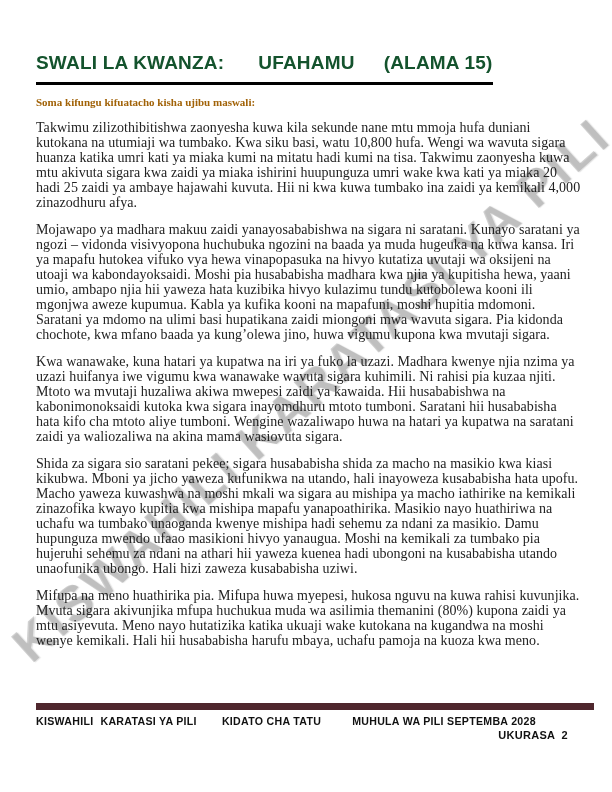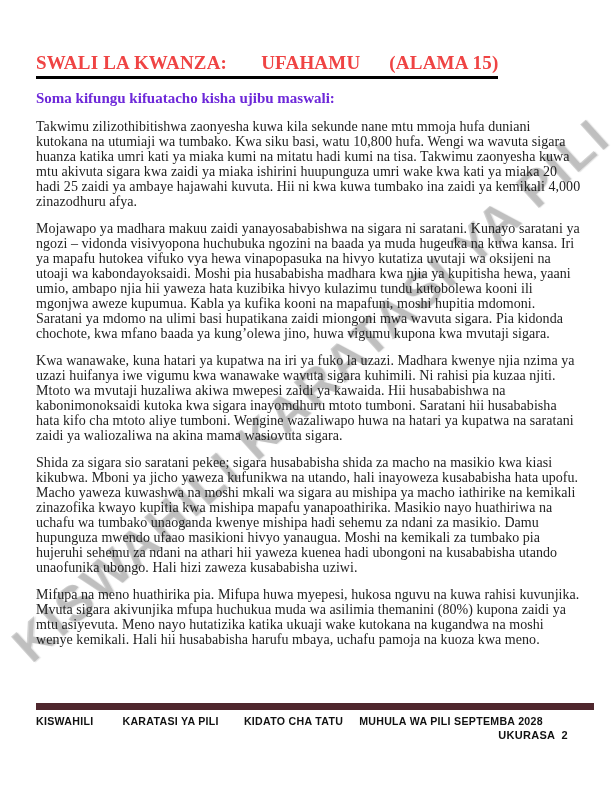--- a/index.html
+++ b/index.html
@@ -35,37 +35,37 @@
   .content {
     position: absolute;
     left: 36px;
     top: 52px;
     width: 545px;
     z-index: 1;
   }
 
   .doc-title {
     display: inline-block;
-    font-family: Liberation Serif, serif;
+    font-family: Liberation Sans, sans-serif;
     font-weight: 700;
     font-size: 19px;
-    color: #ef4444;
+    color: #14532d;
     border-bottom: 3px solid #000000;
-    padding-bottom: 2px;
+    padding-bottom: 8px;
     letter-spacing: 0.2px;
     white-space: nowrap;
   }
   .doc-title .t2 { margin-left: 34px; }
   .doc-title .t3 { margin-left: 29px; }
 
   .instruction {
     margin-top: 11px;
     font-weight: 700;
-    font-size: 15px;
-    color: #6d28d9;
+    font-size: 11px;
+    color: #a16207;
   }
 
   .passage p {
     margin-top: 12px;
     font-size: 14px;
     line-height: 15px;
     letter-spacing: 0.05px;
     color: #222222;
     text-align: left;
   }
@@ -85,22 +85,22 @@
     height: 7px;
     background: #4f272e;
   }
   .footer-line1 {
     margin-top: 5px;
     font-size: 10.6px;
     letter-spacing: 0.3px;
     white-space: nowrap;
   }
   .footer-line1 .f1 { margin-right: 7px; }
-  .footer-line1 .f2 { margin-right: 17px; margin-left: 22px; }
-  .footer-line1 .f3 { margin-right: 16px; padding-left: 8px; }
+  .footer-line1 .f2 { margin-right: 17px; }
+  .footer-line1 .f3 { margin-right: 31px; padding-left: 8px; }
   .footer-line2 {
     margin-top: 2px;
     text-align: right;
     padding-right: 26px;
     font-size: 11px;
     letter-spacing: 0.3px;
     white-space: pre;
   }
 </style>
 </head>

